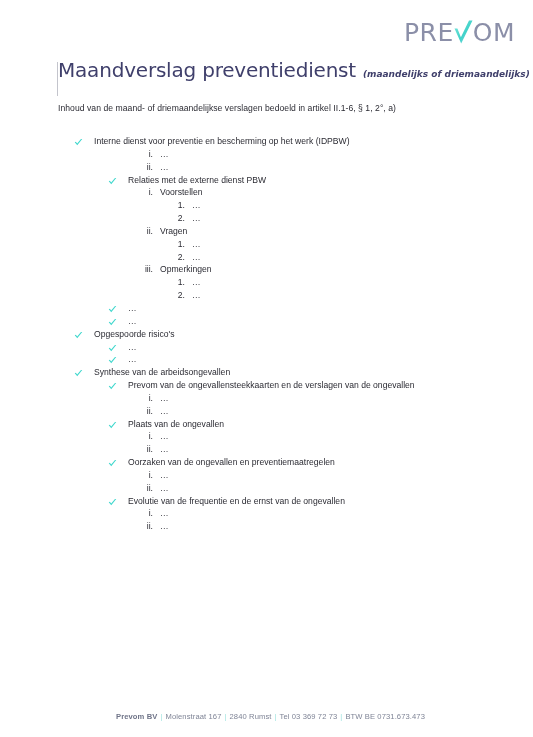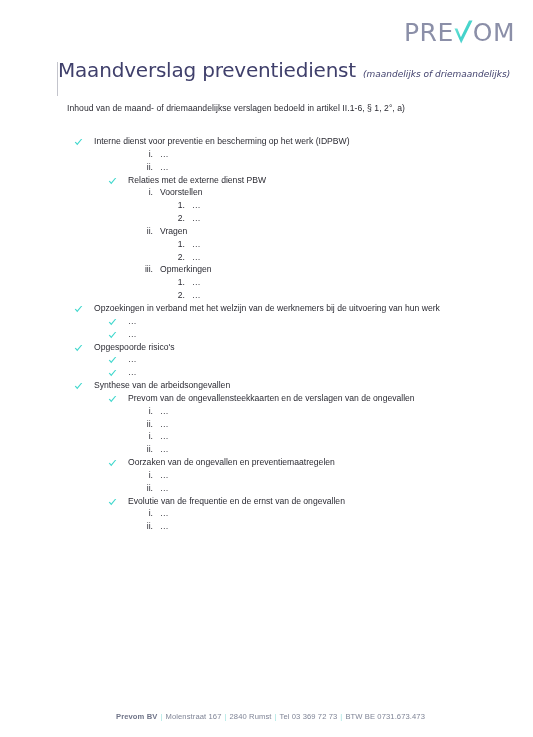--- a/index.html
+++ b/index.html
@@ -75,28 +75,28 @@
     font-family: "DejaVu Sans", sans-serif;
     font-size: 20px;
     font-weight: 400;
     color: #3f3f6b;
     letter-spacing: -0.2px;
   }
   .doc-subtitle {
     font-family: "DejaVu Sans", sans-serif;
     font-size: 9px;
     font-style: italic;
-    font-weight: normal;
+    font-weight: bold;
     color: #3f3f6b;
   }
 
   
   .intro {
     position: absolute;
-    left: 67px;
+    left: 58px;
     top: 103px;
     font-size: 8.6px;
     color: #2b2b33;
     letter-spacing: 0.05px;
   }
 
   
   .outline {
     position: absolute;
     left: 58px;
@@ -251,27 +251,43 @@
         <span class="label">Opmerkingen</span>
       </div>
       <div class="row lvl4">
         <span class="marker">1.</span>
         <span class="label ellipsis">…</span>
       </div>
       <div class="row lvl4">
         <span class="marker">2.</span>
         <span class="label ellipsis">…</span>
       </div>
+      <div class="row lvl2">
+        <span class="marker check">
+          <svg width="9" height="9" viewBox="0 0 12 12" aria-hidden="true">
+            <path d="M1 5.6 L4.3 9.6 L11 1.2 L9.3 1.2 L4.2 7.4 L2.5 5.0 Z" fill="#3fd7cd"></path>
+          </svg>
+        </span>
+        <span class="label ellipsis">…</span>
+      </div>
+      <div class="row lvl2">
+        <span class="marker check">
+          <svg width="9" height="9" viewBox="0 0 12 12" aria-hidden="true">
+            <path d="M1 5.6 L4.3 9.6 L11 1.2 L9.3 1.2 L4.2 7.4 L2.5 5.0 Z" fill="#3fd7cd"></path>
+          </svg>
+        </span>
+        <span class="label ellipsis">…</span>
+      </div>
       <div class="row lvl1">
         <span class="marker check">
           <svg width="9" height="9" viewBox="0 0 12 12" aria-hidden="true">
             <path d="M1 5.6 L4.3 9.6 L11 1.2 L9.3 1.2 L4.2 7.4 L2.5 5.0 Z" fill="#3fd7cd"></path>
           </svg>
         </span>
-        <span class="label">Opzoekingen in verband met het welzijn van de werknemers bij de uitvoering van hun werk</span>
+        <span class="label">Opgespoorde risico's</span>
       </div>
       <div class="row lvl2">
         <span class="marker check">
           <svg width="9" height="9" viewBox="0 0 12 12" aria-hidden="true">
             <path d="M1 5.6 L4.3 9.6 L11 1.2 L9.3 1.2 L4.2 7.4 L2.5 5.0 Z" fill="#3fd7cd"></path>
           </svg>
         </span>
         <span class="label ellipsis">…</span>
       </div>
       <div class="row lvl2">
@@ -281,62 +297,46 @@
           </svg>
         </span>
         <span class="label ellipsis">…</span>
       </div>
       <div class="row lvl1">
         <span class="marker check">
           <svg width="9" height="9" viewBox="0 0 12 12" aria-hidden="true">
             <path d="M1 5.6 L4.3 9.6 L11 1.2 L9.3 1.2 L4.2 7.4 L2.5 5.0 Z" fill="#3fd7cd"></path>
           </svg>
         </span>
-        <span class="label">Opgespoorde risico's</span>
-      </div>
-      <div class="row lvl2">
-        <span class="marker check">
-          <svg width="9" height="9" viewBox="0 0 12 12" aria-hidden="true">
-            <path d="M1 5.6 L4.3 9.6 L11 1.2 L9.3 1.2 L4.2 7.4 L2.5 5.0 Z" fill="#3fd7cd"></path>
-          </svg>
-        </span>
-        <span class="label ellipsis">…</span>
-      </div>
-      <div class="row lvl2">
-        <span class="marker check">
-          <svg width="9" height="9" viewBox="0 0 12 12" aria-hidden="true">
-            <path d="M1 5.6 L4.3 9.6 L11 1.2 L9.3 1.2 L4.2 7.4 L2.5 5.0 Z" fill="#3fd7cd"></path>
-          </svg>
-        </span>
-        <span class="label ellipsis">…</span>
-      </div>
-      <div class="row lvl1">
-        <span class="marker check">
-          <svg width="9" height="9" viewBox="0 0 12 12" aria-hidden="true">
-            <path d="M1 5.6 L4.3 9.6 L11 1.2 L9.3 1.2 L4.2 7.4 L2.5 5.0 Z" fill="#3fd7cd"></path>
-          </svg>
-        </span>
         <span class="label">Synthese van de arbeidsongevallen</span>
       </div>
       <div class="row lvl2">
         <span class="marker check">
           <svg width="9" height="9" viewBox="0 0 12 12" aria-hidden="true">
             <path d="M1 5.6 L4.3 9.6 L11 1.2 L9.3 1.2 L4.2 7.4 L2.5 5.0 Z" fill="#3fd7cd"></path>
           </svg>
         </span>
         <span class="label">Prevom van de ongevallensteekkaarten en de verslagen van de ongevallen</span>
       </div>
       <div class="row lvl3">
         <span class="marker">i.</span>
         <span class="label ellipsis">…</span>
       </div>
       <div class="row lvl3">
         <span class="marker">ii.</span>
         <span class="label ellipsis">…</span>
       </div>
+      <div class="row lvl2">
+        <span class="marker check">
+          <svg width="9" height="9" viewBox="0 0 12 12" aria-hidden="true">
+            <path d="M1 5.6 L4.3 9.6 L11 1.2 L9.3 1.2 L4.2 7.4 L2.5 5.0 Z" fill="#3fd7cd"></path>
+          </svg>
+        </span>
+        <span class="label">Plaats van de ongevallen</span>
+      </div>
       <div class="row lvl3">
         <span class="marker">i.</span>
         <span class="label ellipsis">…</span>
       </div>
       <div class="row lvl3">
         <span class="marker">ii.</span>
         <span class="label ellipsis">…</span>
       </div>
       <div class="row lvl2">
         <span class="marker check">

